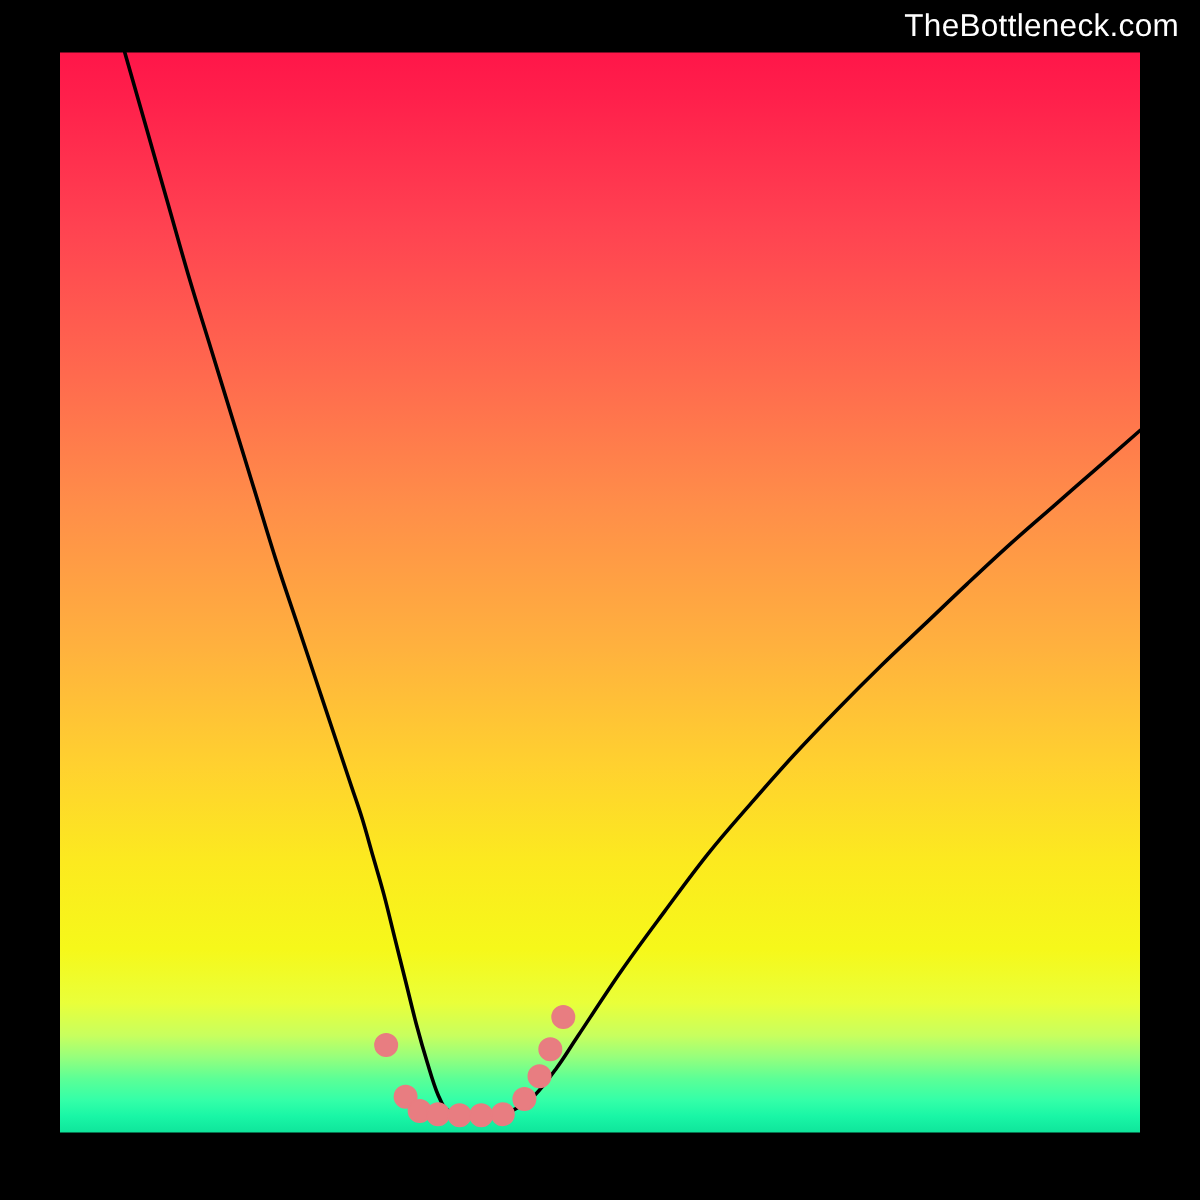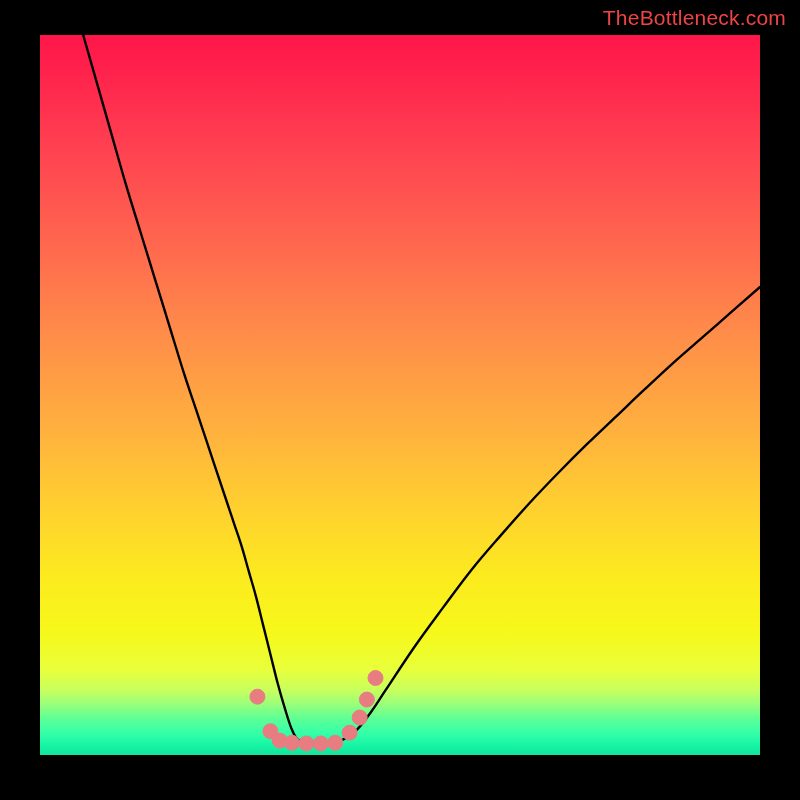--- a/index.html
+++ b/index.html
@@ -43,21 +43,21 @@
       #5cff96 95%,
       #34ffa8 97%,
       #19f6a6 98.5%,
       #0fe59b 100%
     );
   }
   .watermark {
     position: absolute;
     top: 6px;
     right: 14px;
-    color: #ef4444;
+    color: #ffffff;
     font-size: 21px;
     letter-spacing: 0.2px;
     font-weight: 400;
   }
   svg.overlay {
     position: absolute;
     left: 40px;
     top: 35px;
     width: 720px;
     height: 720px;

